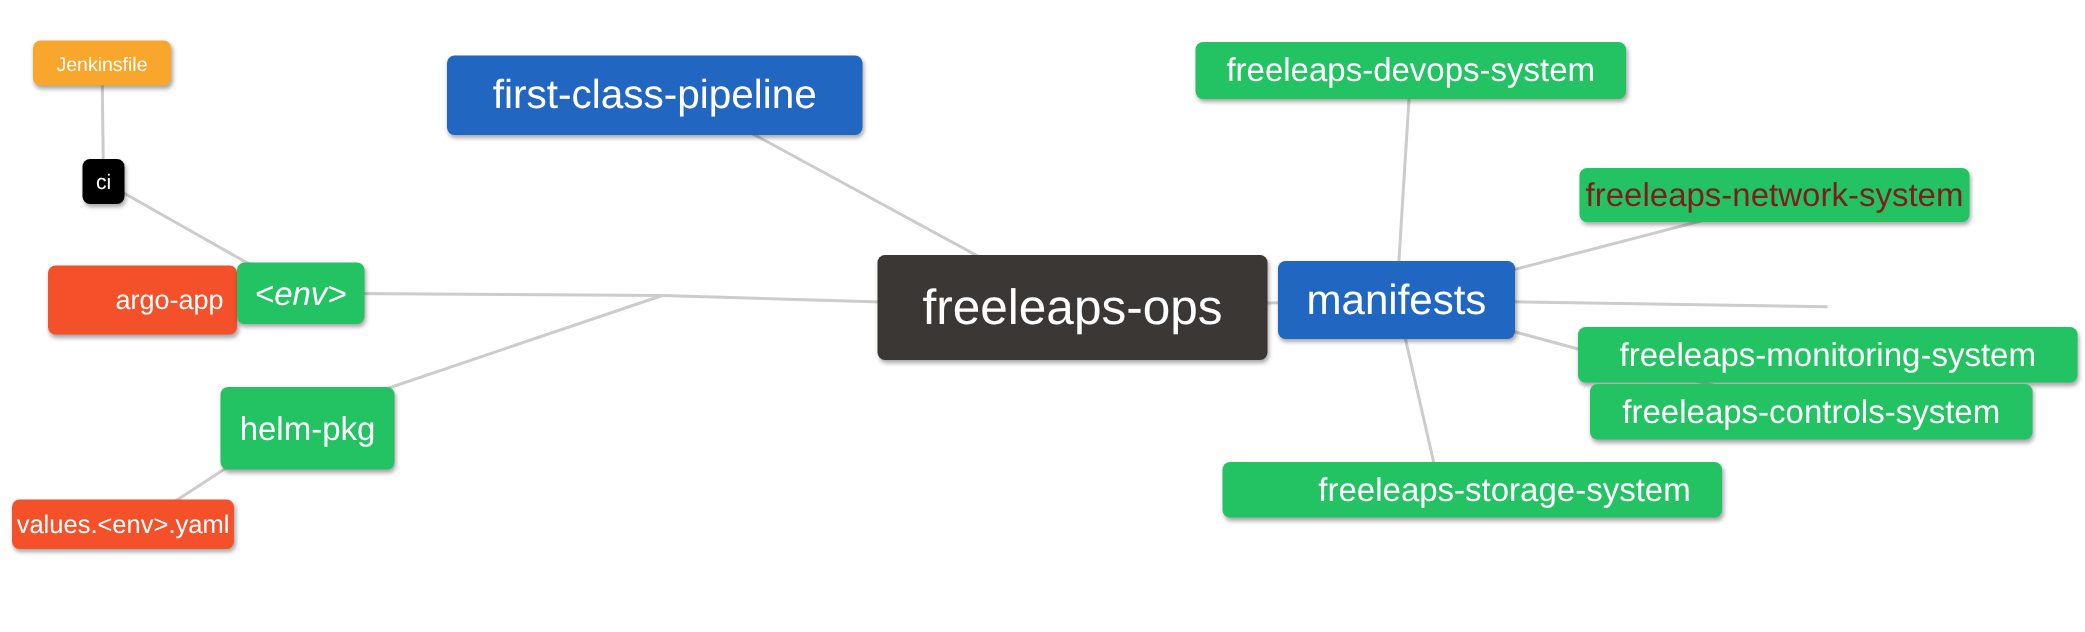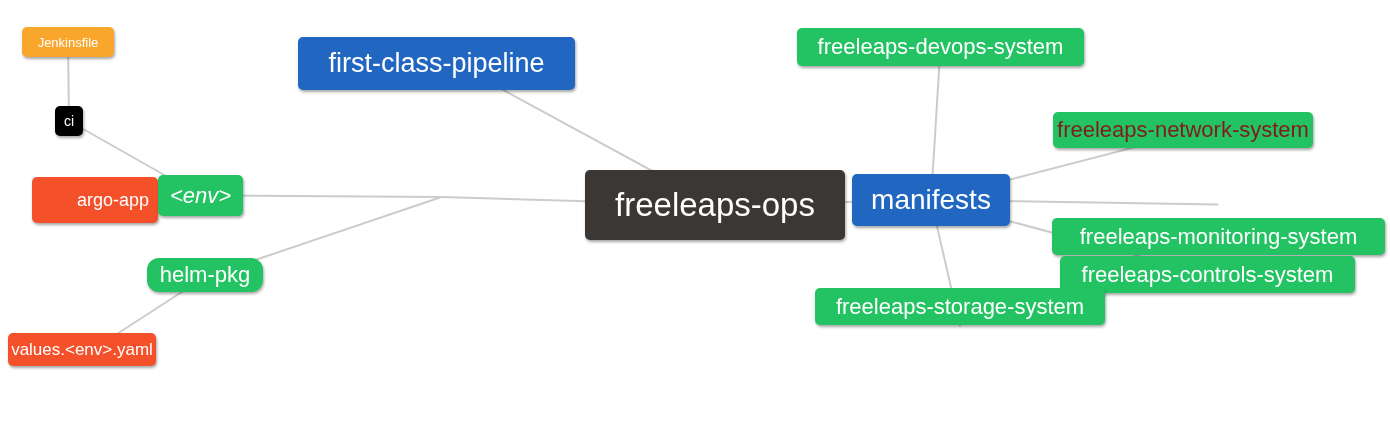--- a/index.html
+++ b/index.html
@@ -49,23 +49,23 @@
       <line x1="931" y1="200" x2="1201" y2="130" stroke="#cccccc" stroke-width="2"></line>
       <line x1="931" y1="200" x2="1218.5" y2="204.5" stroke="#cccccc" stroke-width="2"></line>
       <line x1="931" y1="200" x2="1207.5" y2="274.5" stroke="#cccccc" stroke-width="2"></line>
       <line x1="931" y1="200" x2="960" y2="326.5" stroke="#cccccc" stroke-width="2"></line>
     </svg>
 
 <div class="node" style="left: 22px; top: 27px; width: 92px; height: 30px; font-size: 13px; background: rgb(249, 167, 44); color: rgb(255, 255, 255);">Jenkinsfile</div>
     <div class="node" style="left: 55px; top: 106px; width: 28px; height: 30px; font-size: 14px; background: #000000; color: rgb(255, 255, 255);">ci</div>
     <div class="node" style="left: 32px; top: 177px; width: 90px; height: 46px; font-size: 18px; background: rgb(244, 80, 42); color: rgb(255, 255, 255); padding-left: 36px;">argo-app</div>
     <div class="node" style="left: 158px; top: 175px; width: 85px; height: 41px; font-size: 22px; background: rgb(35, 195, 99); color: rgb(255, 255, 255); font-style: italic;">&lt;env&gt;</div>
-    <div class="node" style="left: 147px; top: 258px; width: 116px; height: 34px; font-size: 22px; background: rgb(35, 195, 99); color: rgb(255, 255, 255); border-radius: 12px;">helm-pkg</div>
+    <div class="node" style="left: 147px; top: 258px; width: 116px; height: 55px; font-size: 22px; background: rgb(35, 195, 99); color: rgb(255, 255, 255);">helm-pkg</div>
     <div class="node" style="left: 8px; top: 333px; width: 148px; height: 33px; font-size: 17px; background: rgb(244, 80, 42); color: rgb(255, 255, 255);">values.&lt;env&gt;.yaml</div>
     <div class="node" style="left: 298px; top: 37px; width: 277px; height: 53px; font-size: 27px; background: rgb(33, 103, 193); color: rgb(255, 255, 255);">first-class-pipeline</div>
     <div class="node" style="left: 585px; top: 170px; width: 260px; height: 70px; font-size: 33px; background: rgb(59, 55, 52); color: rgb(255, 255, 255);">freeleaps-ops</div>
     <div class="node" style="left: 852px; top: 174px; width: 158px; height: 52px; font-size: 28px; background: rgb(33, 103, 193); color: rgb(255, 255, 255);">manifests</div>
     <div class="node" style="left: 797px; top: 28px; width: 287px; height: 38px; font-size: 22px; background: rgb(35, 195, 99); color: rgb(255, 255, 255);">freeleaps-devops-system</div>
     <div class="node" style="left: 1053px; top: 112px; width: 260px; height: 36px; font-size: 22px; background: rgb(35, 195, 99); color: #7f1d1d;">freeleaps-network-system</div>
     <div class="node" style="left: 1052px; top: 186px; width: 333px; height: 37px; font-size: 22px; background: rgb(35, 195, 99); color: rgb(255, 255, 255); margin-top: 32px;">freeleaps-monitoring-system</div>
     <div class="node" style="left: 1060px; top: 256px; width: 295px; height: 37px; font-size: 22px; background: rgb(35, 195, 99); color: rgb(255, 255, 255);">freeleaps-controls-system</div>
-    <div class="node" style="left: 815px; top: 288px; width: 290px; height: 37px; font-size: 22px; background: rgb(35, 195, 99); color: rgb(255, 255, 255);">freeleaps-storage-system</div>
+    <div class="node" style="left: 815px; top: 308px; width: 290px; height: 37px; font-size: 22px; background: rgb(35, 195, 99); color: rgb(255, 255, 255); padding-left: 43px;">freeleaps-storage-system</div>
   </div>
 
 </body></html>

